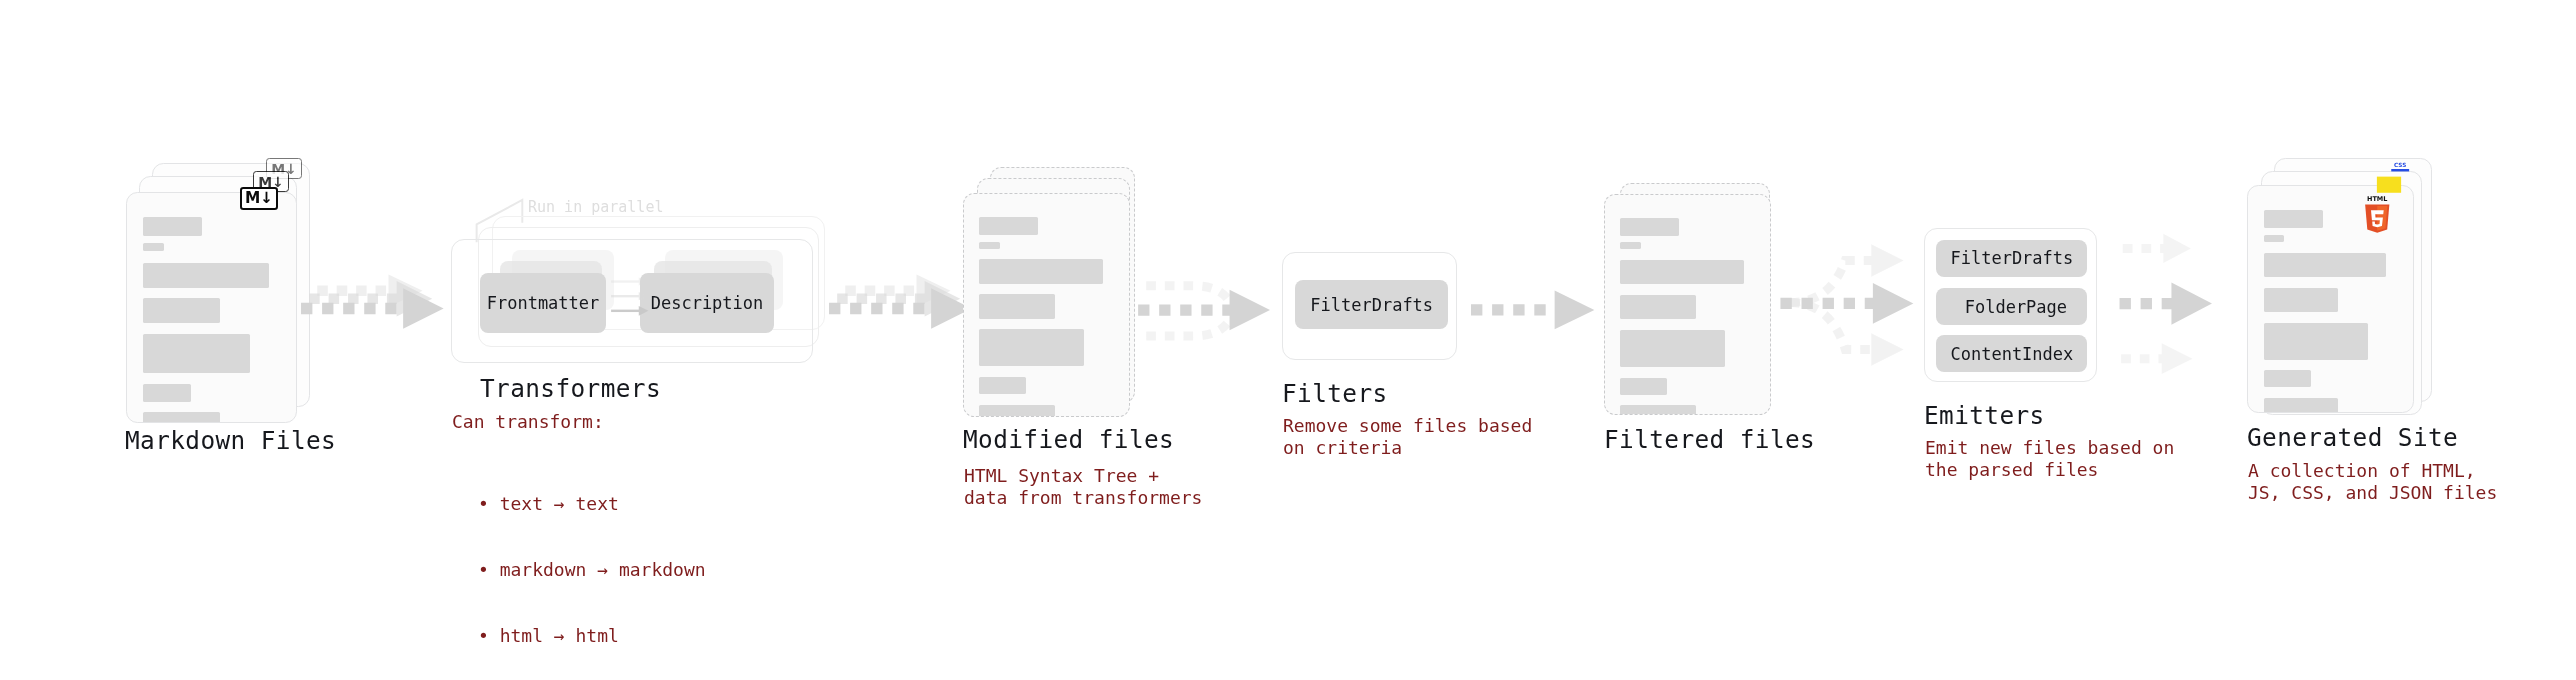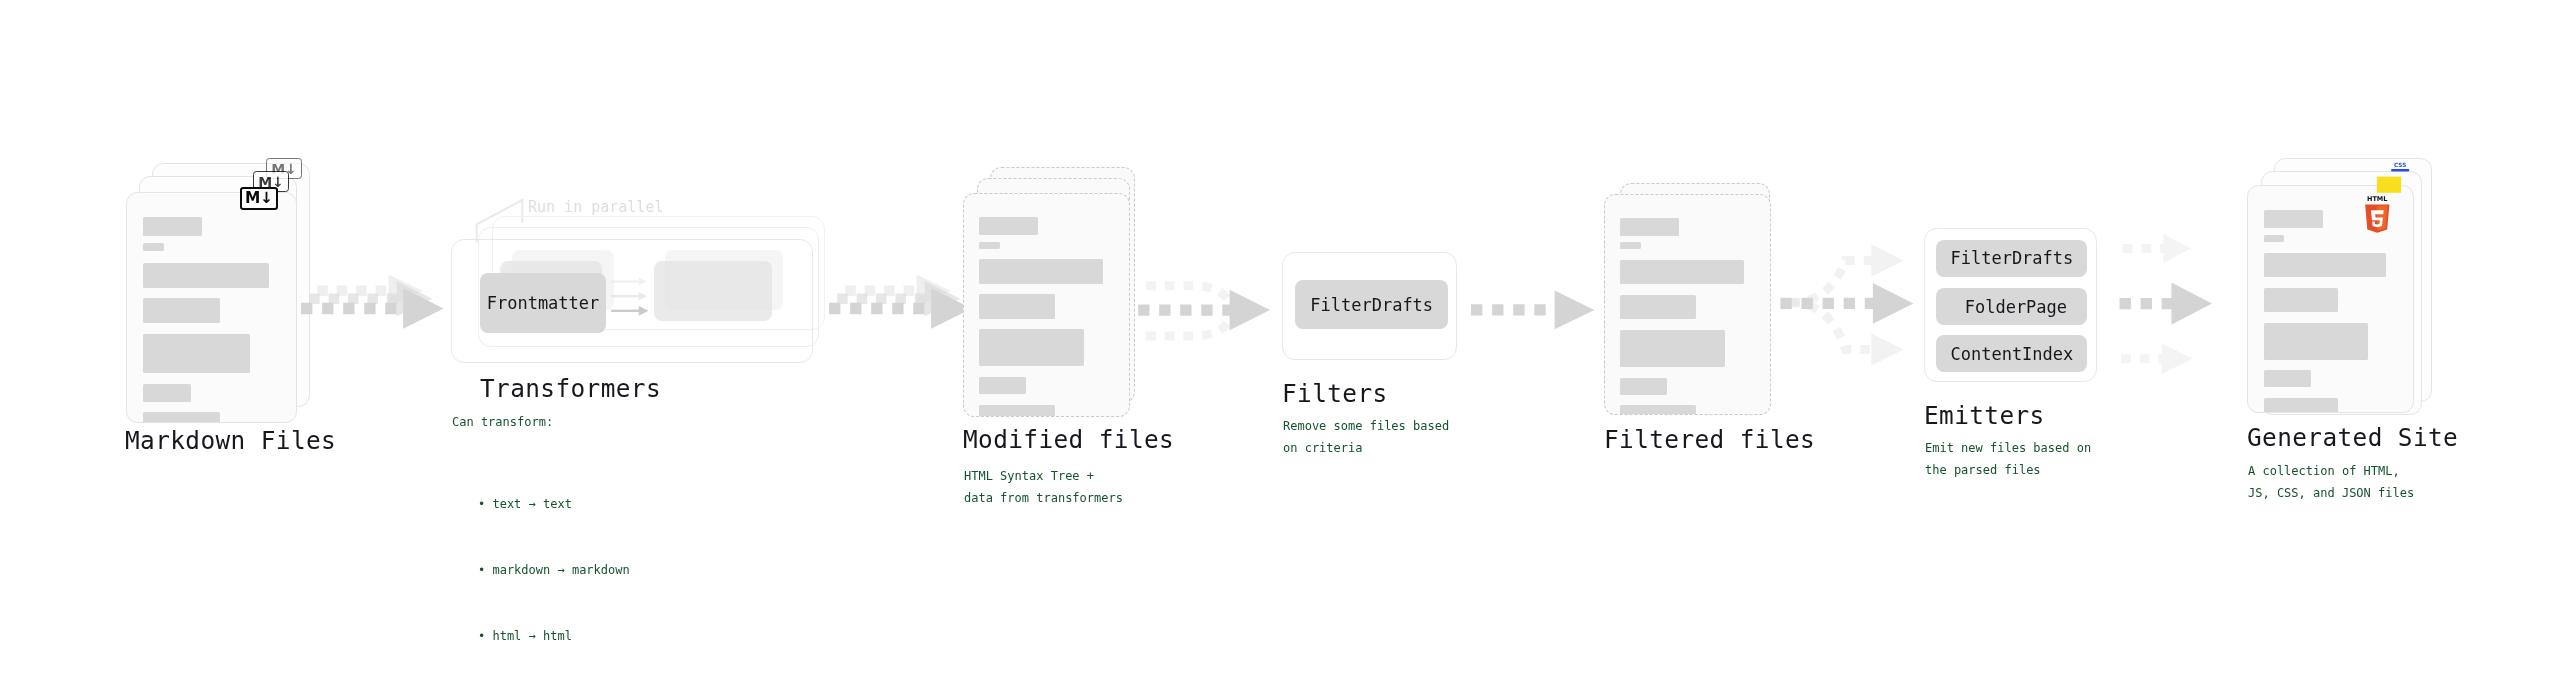--- a/index.html
+++ b/index.html
@@ -11,21 +11,21 @@
   #stage{position:relative;width:2576px;height:681px;}
 
   
   .abs{position:absolute;}
   .label-title{
     font-family:"DejaVu Sans Mono","Liberation Mono",monospace;
     font-size:24.4px;color:#16181d;letter-spacing:0.4px;white-space:nowrap;
   }
   .label-sub{
     font-family:"DejaVu Sans Mono","Liberation Mono",monospace;
-    font-size:12px;color:#14532d;line-height:22px;white-space:pre;
+    font-size:18px;color:#7f1d1d;line-height:22px;white-space:pre;
   }
 
   
   .cardstack{position:absolute;}
   .card{
     position:absolute;box-sizing:border-box;
     background:#fbfbfb;border:1.3px solid #e3e4e6;border-radius:11.4px;
     overflow:hidden;
   }
   .card.dashed{background:#fafafa;border:1.4px dashed #c9cacc;}
@@ -120,20 +120,23 @@
     <div class="groupbox" style="left:0px;top:23px;width:362px;height:124px;"></div>
 
     <div class="chip g1" style="left:61px;top:34px;width:102px;height:60px;opacity:.55;"></div>
     <div class="chip g2" style="left:49px;top:45px;width:102px;height:60px;opacity:.75;"></div>
     <div class="chip" style="left:29px;top:57px;width:126px;height:60px;">
       <span>Frontmatter</span>
     </div>
 
     <div class="chip g1" style="left:214px;top:34px;width:118px;height:60px;opacity:.55;"></div>
     <div class="chip g2" style="left:203px;top:45px;width:118px;height:60px;opacity:.75;"></div>
+    <div class="chip" style="left:189px;top:57px;width:134px;height:60px;">
+      <span>Description</span>
+    </div>
 
     <svg class="abs" style="left:160px;top:59px;" width="49" height="57" viewBox="0 0 60 70">
       <g opacity="0.35">
         <line x1="0" y1="8" x2="36" y2="8" stroke="#d9d9d9" stroke-width="3"></line>
         <polygon points="34,3 44,8 34,13" fill="#d9d9d9"></polygon>
       </g>
       <g opacity="0.55">
         <line x1="0" y1="26" x2="36" y2="26" stroke="#d9d9d9" stroke-width="3"></line>
         <polygon points="34,21 44,26 34,31" fill="#d9d9d9"></polygon>
       </g>

